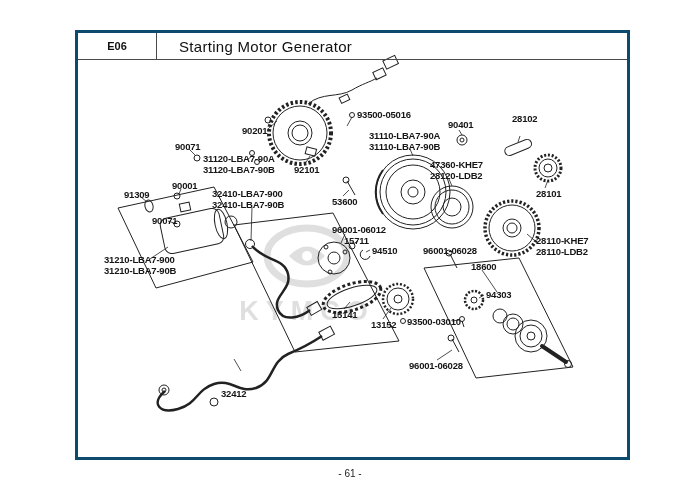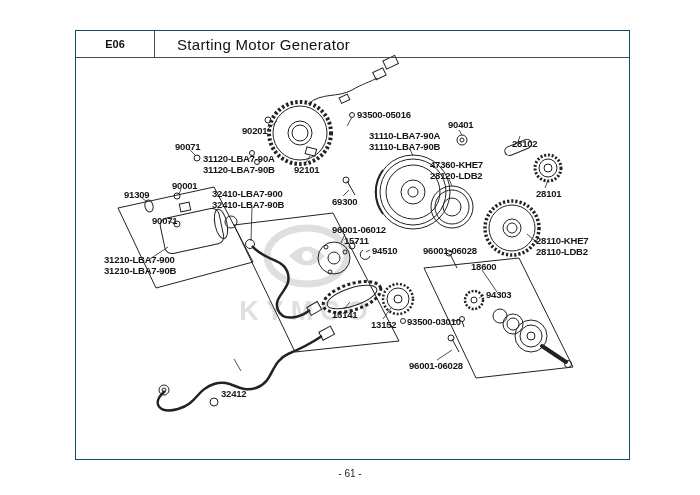--- a/index.html
+++ b/index.html
@@ -10,21 +10,21 @@
     color:#111;
   }
   .diagram-svg { position:absolute; left:0; top:0; z-index:1; }
   .labels-layer { position:absolute; left:0; top:0; width:700px; height:495px; z-index:2; }
   .part-label {
     position:absolute; font-size:9.5px; font-weight:bold; color:#151515;
     white-space:nowrap; letter-spacing:-0.2px; line-height:1;
   }
   .frame {
     position:absolute; left:75px; top:30px; width:555px; height:430px;
-    border:1px solid #0c4a6e; z-index:3; pointer-events:none;
+    border:3px solid #0c4a6e; z-index:3; pointer-events:none;
     box-sizing:border-box;
   }
   .frame-header { height:26px; border-bottom:1px solid #4a4a4a; display:flex; }
   .e06-box {
     width:79px; border-right:1px solid #4a4a4a; box-sizing:border-box;
     display:flex; align-items:center; justify-content:center;
     font-size:11px; font-weight:bold;
   }
   .page-title {
     display:flex; align-items:center; padding-left:22px;
@@ -212,33 +212,33 @@
     </g>
   </g>
 </svg>
 
 <div class="labels-layer">
     <div class="part-label" style="left: 242px; top: 126px;">90201</div>
     <div class="part-label" style="left: 357px; top: 110px;">93500-05016</div>
     <div class="part-label" style="left: 369px; top: 131px;">31110-LBA7-90A</div>
     <div class="part-label" style="left: 369px; top: 142px;">31110-LBA7-90B</div>
     <div class="part-label" style="left: 448px; top: 120px;">90401</div>
-    <div class="part-label" style="left: 512px; top: 139px;">28102</div>
+    <div class="part-label" style="left: 512px; top: 114px;">28102</div>
     <div class="part-label" style="left: 175px; top: 142px;">90071</div>
     <div class="part-label" style="left: 203px; top: 154px;">31120-LBA7-90A</div>
     <div class="part-label" style="left: 203px; top: 165px;">31120-LBA7-90B</div>
     <div class="part-label" style="left: 294px; top: 165px;">92101</div>
     <div class="part-label" style="left: 430px; top: 160px;">47360-KHE7</div>
     <div class="part-label" style="left: 430px; top: 171px;">28120-LDB2</div>
     <div class="part-label" style="left: 536px; top: 189px;">28101</div>
     <div class="part-label" style="left: 124px; top: 190px;">91309</div>
     <div class="part-label" style="left: 172px; top: 181px;">90001</div>
     <div class="part-label" style="left: 212px; top: 189px;">32410-LBA7-900</div>
     <div class="part-label" style="left: 212px; top: 200px;">32410-LBA7-90B</div>
-    <div class="part-label" style="left: 332px; top: 197px;">69300</div>
+    <div class="part-label" style="left: 332px; top: 197px;">53600</div>
     <div class="part-label" style="left: 152px; top: 216px;">90071</div>
     <div class="part-label" style="left: 332px; top: 225px;">96001-06012</div>
     <div class="part-label" style="left: 344px; top: 236px;">15711</div>
     <div class="part-label" style="left: 372px; top: 246px;">94510</div>
     <div class="part-label" style="left: 423px; top: 246px;">96001-06028</div>
     <div class="part-label" style="left: 471px; top: 262px;">18600</div>
     <div class="part-label" style="left: 536px; top: 236px;">28110-KHE7</div>
     <div class="part-label" style="left: 536px; top: 247px;">28110-LDB2</div>
     <div class="part-label" style="left: 104px; top: 255px;">31210-LBA7-900</div>
     <div class="part-label" style="left: 104px; top: 266px;">31210-LBA7-90B</div>

